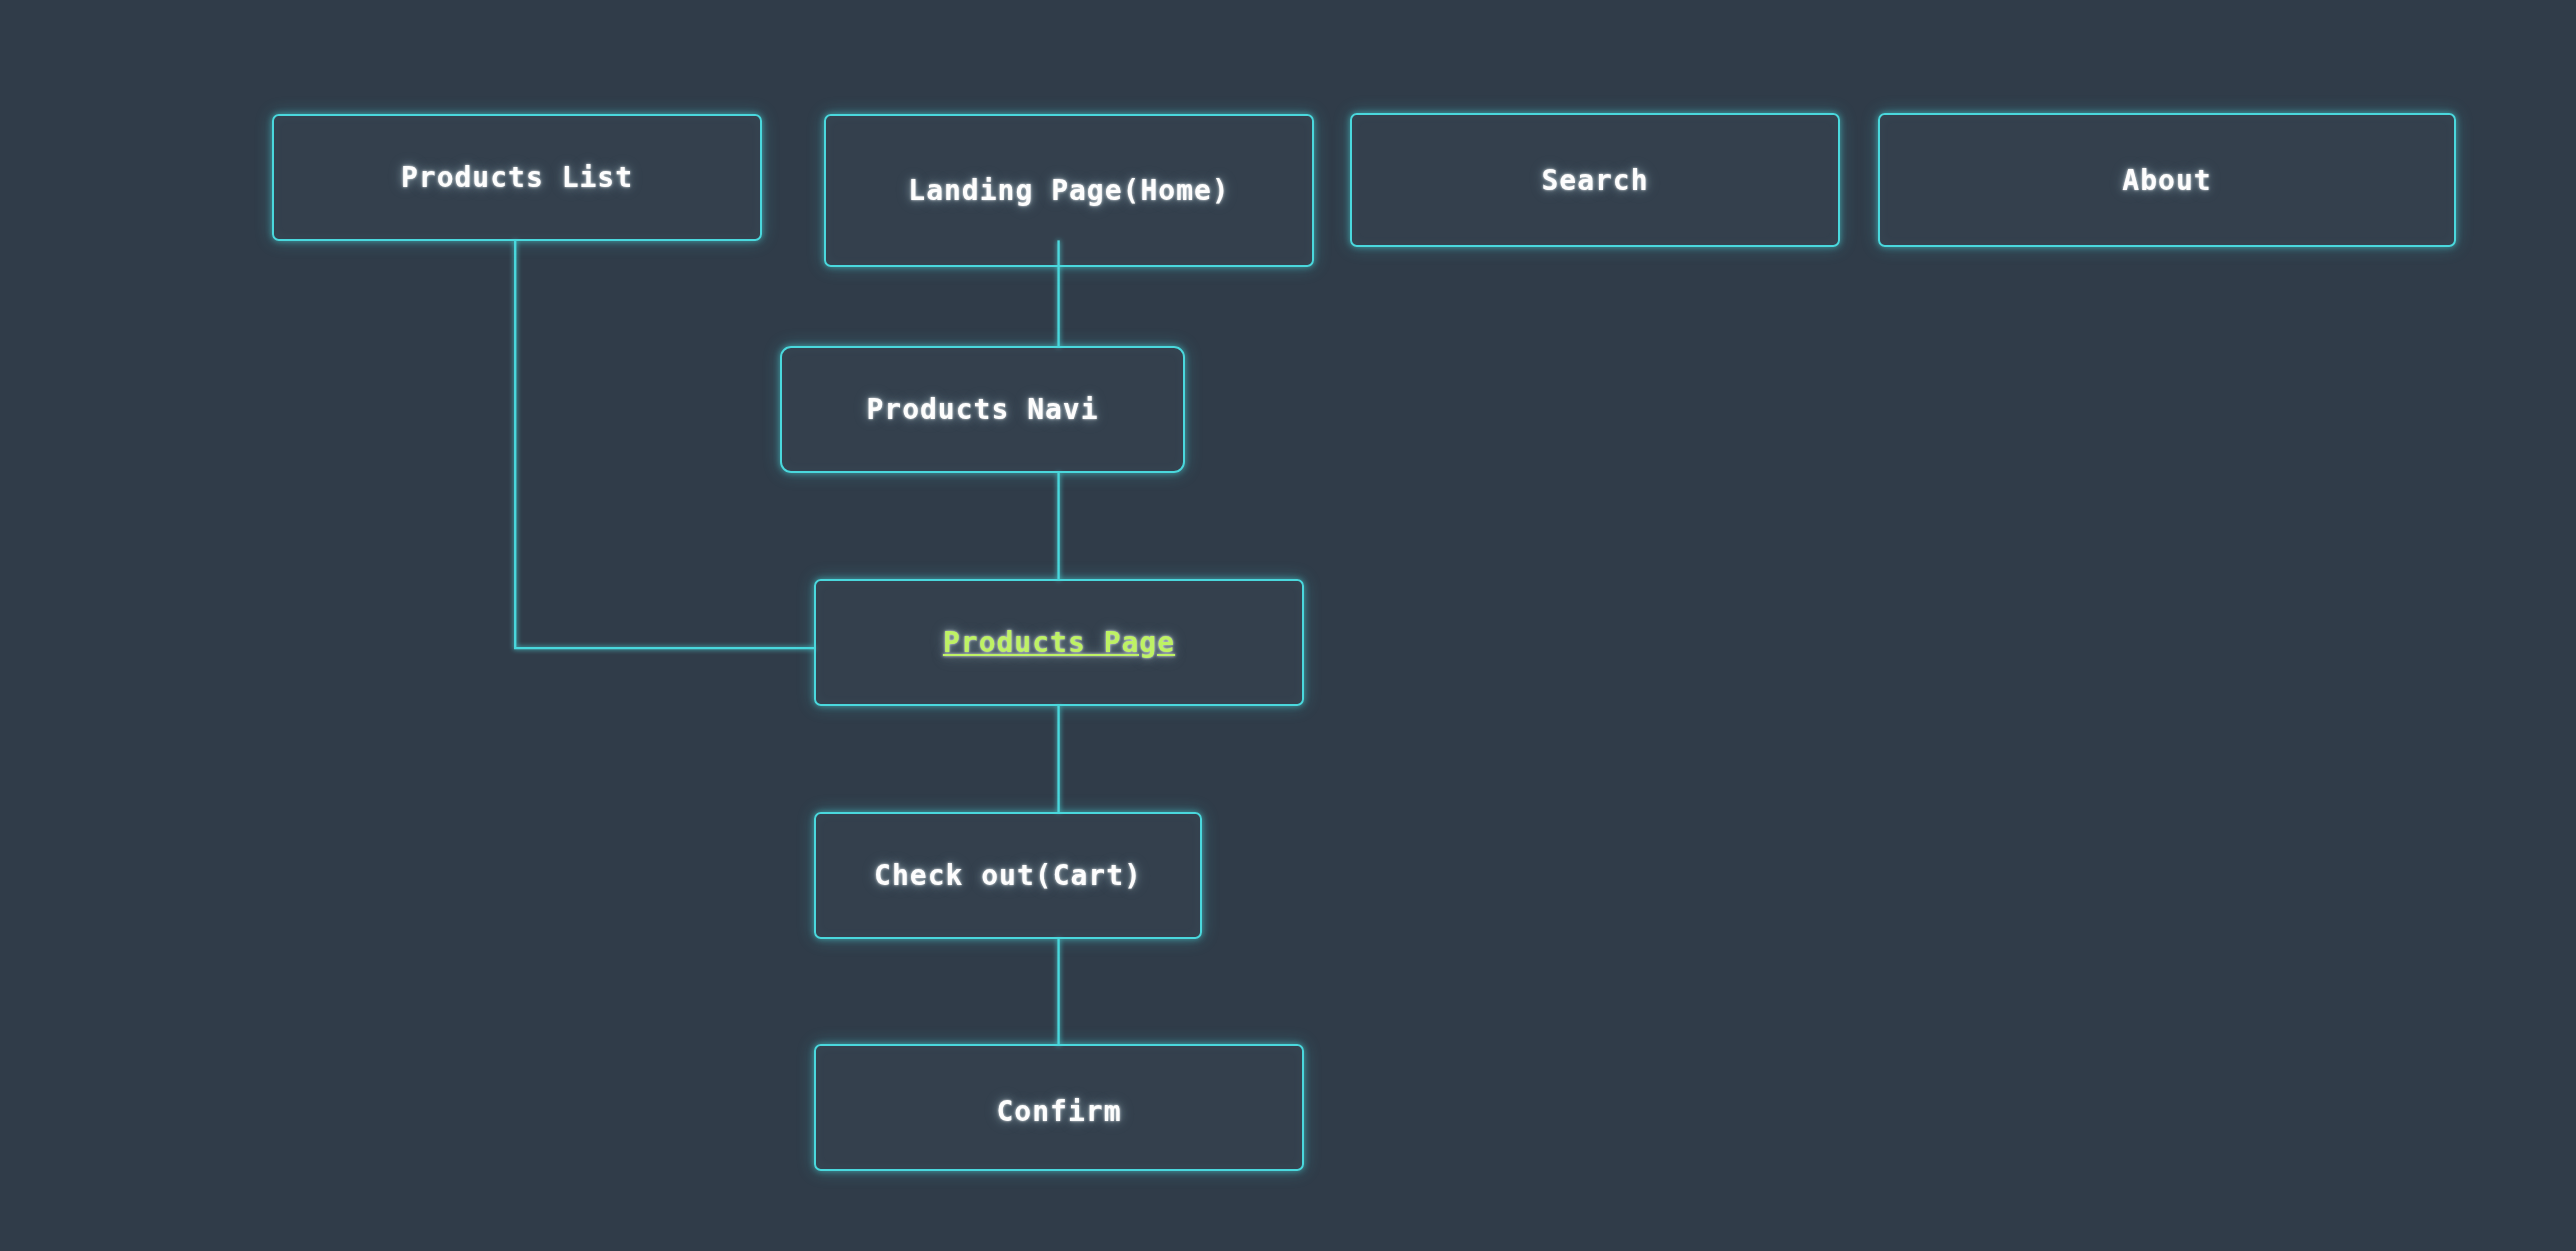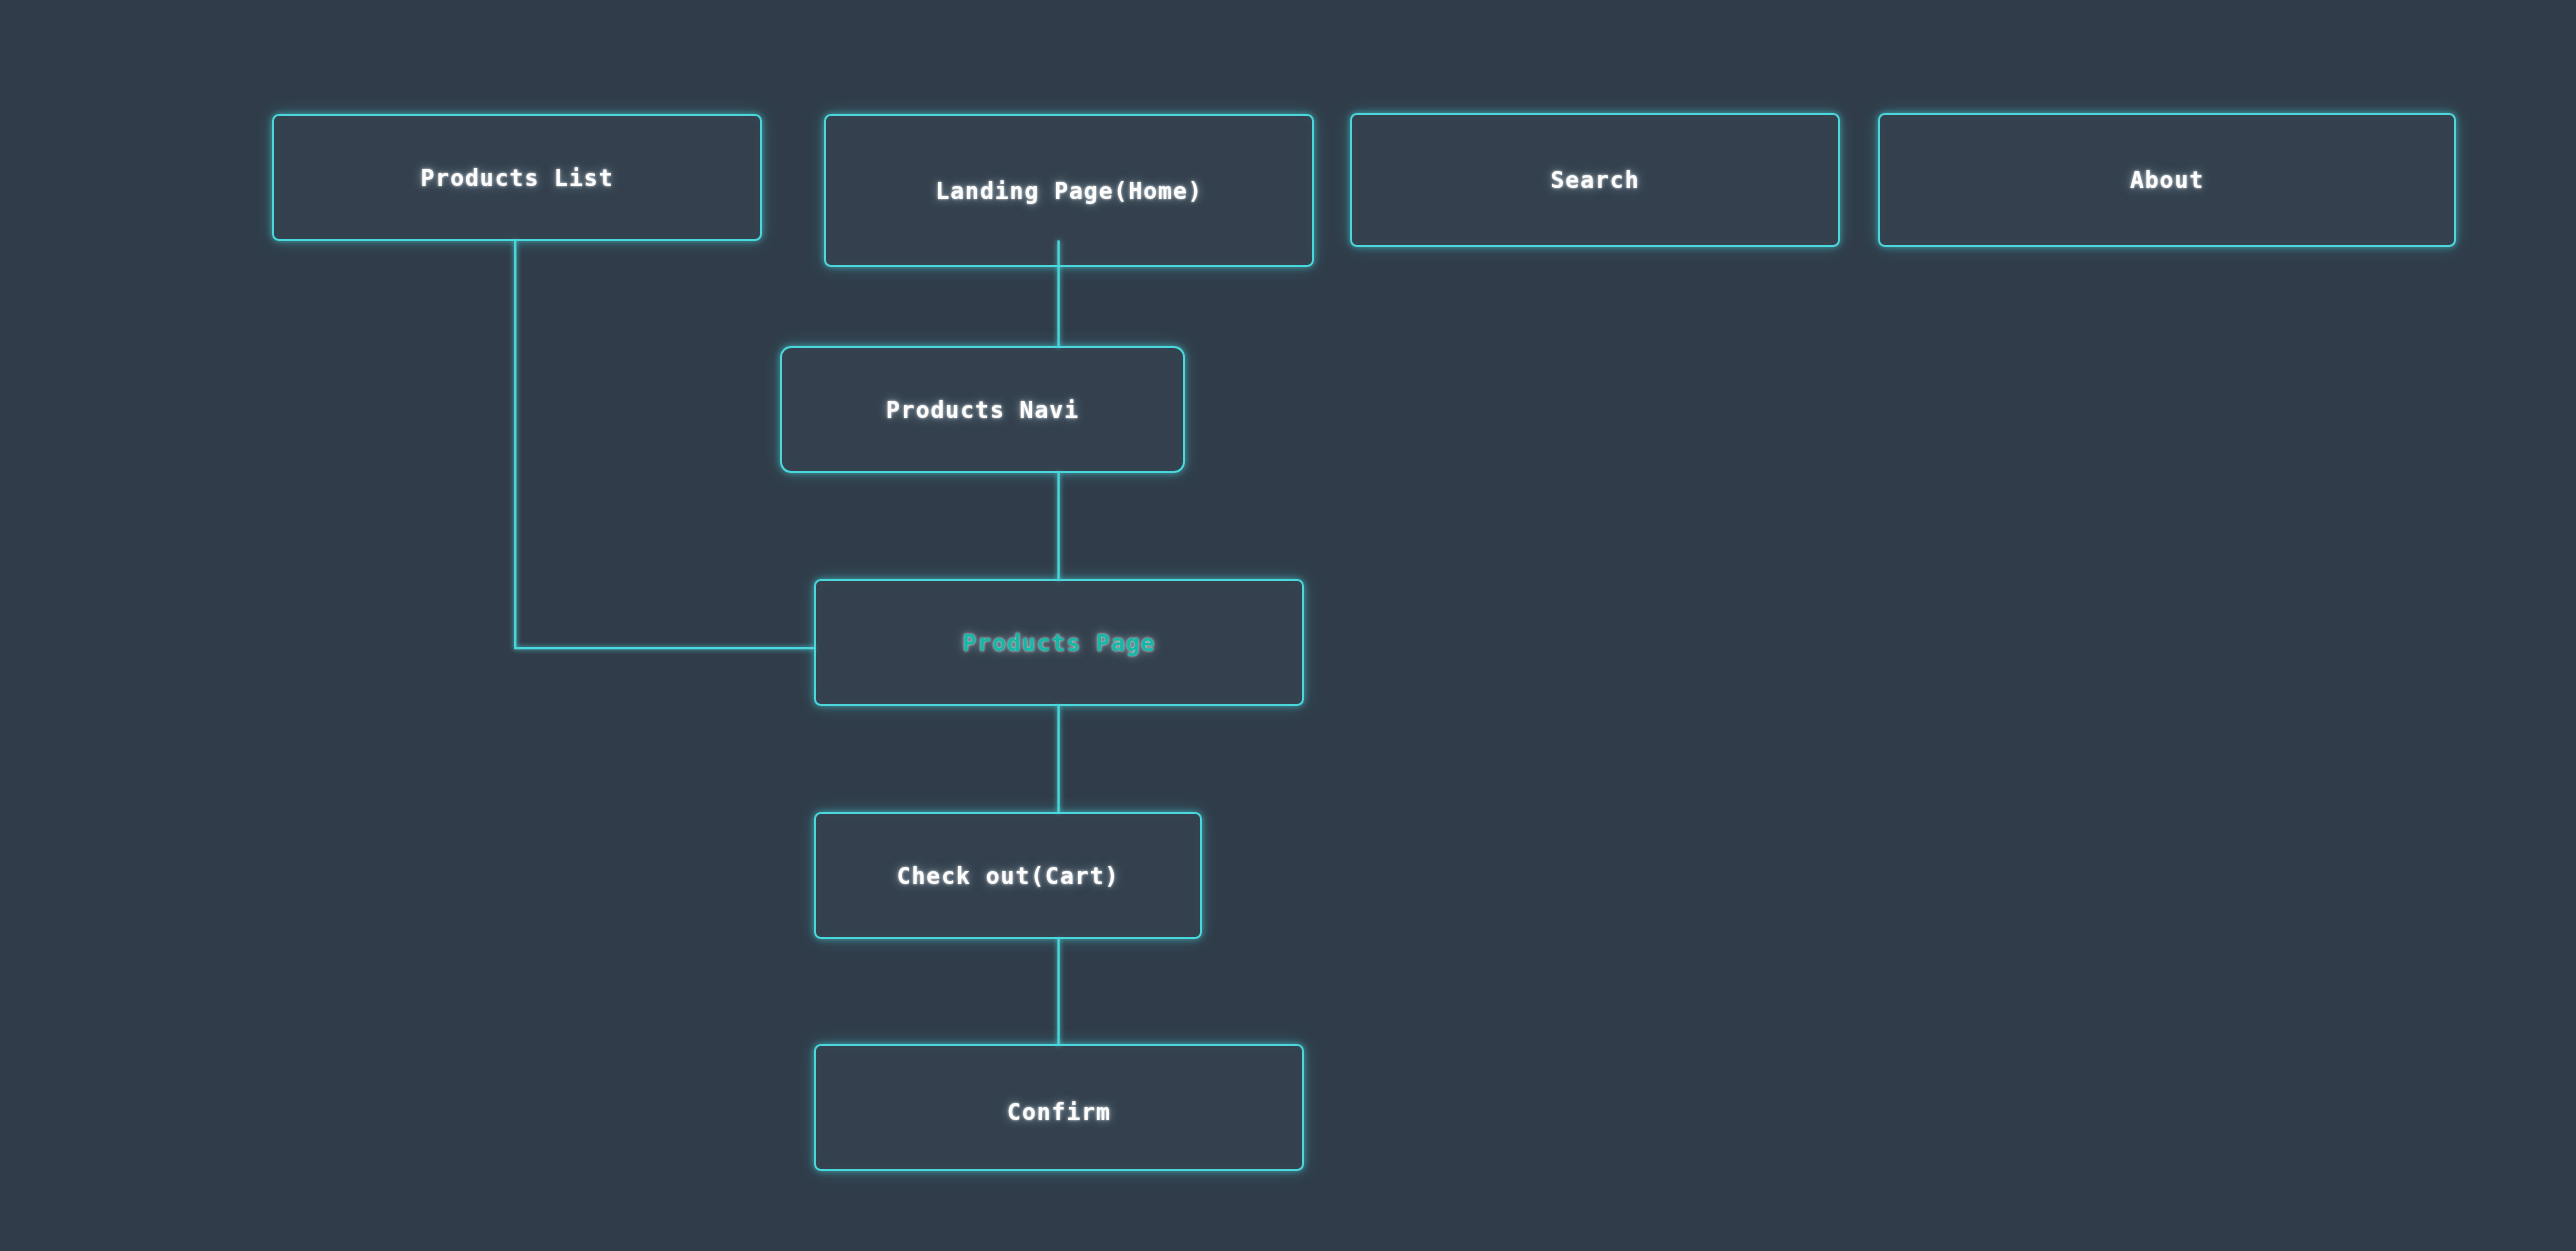--- a/index.html
+++ b/index.html
@@ -37,21 +37,21 @@
     display: flex;
     align-items: center;
     justify-content: center;
     box-shadow:
       0 0 6.7px rgba(74,216,221,0.55),
       0 0 17.4px rgba(74,216,221,0.28),
       inset 0 0 12px rgba(120,200,215,0.05);
   }
   .node-label {
     font-family: "DejaVu Sans Mono", "Liberation Mono", monospace;
-    font-size: 23px;
+    font-size: 28px;
     font-weight: bold;
     color: #fdfdfd;
     letter-spacing: 1px;
     white-space: pre;
     text-shadow:
       0 0 2.7px rgba(255,255,255,0.85),
       0 0 8px rgba(210,235,245,0.45),
       0 0 14.8px rgba(170,220,235,0.25);
   }
 </style>
@@ -93,21 +93,21 @@
 
   <div class="node" style="left: 1878px; top: 113px; width: 578px; height: 134px; border-color: rgb(74, 216, 221);">
     <span class="node-label" style="color: rgb(253, 253, 253);">About</span>
   </div>
 
   <div class="node" style="left: 780px; top: 346px; width: 405px; height: 127px; border-color: rgb(74, 216, 221); border-radius: 11px;">
     <span class="node-label" style="color: rgb(253, 253, 253);">Products Navi</span>
   </div>
 
   <div class="node" style="left: 814px; top: 579px; width: 490px; height: 127px; border-color: rgb(74, 216, 221);">
-    <span class="node-label" style="color: #14b8a6;">Products Page</span>
+    <span class="node-label" style="color: #bef264; text-decoration: underline;">Products Page</span>
   </div>
 
   <div class="node" style="left: 814px; top: 812px; width: 388px; height: 127px; border-color: rgb(74, 216, 221);">
     <span class="node-label" style="color: rgb(253, 253, 253);">Check out(Cart)</span>
   </div>
 
   <div class="node" style="left: 814px; top: 1044px; width: 490px; height: 127px; border-color: rgb(74, 216, 221);">
     <span class="node-label" style="color: rgb(253, 253, 253); margin-top: 8px;">Confirm</span>
   </div>
 

